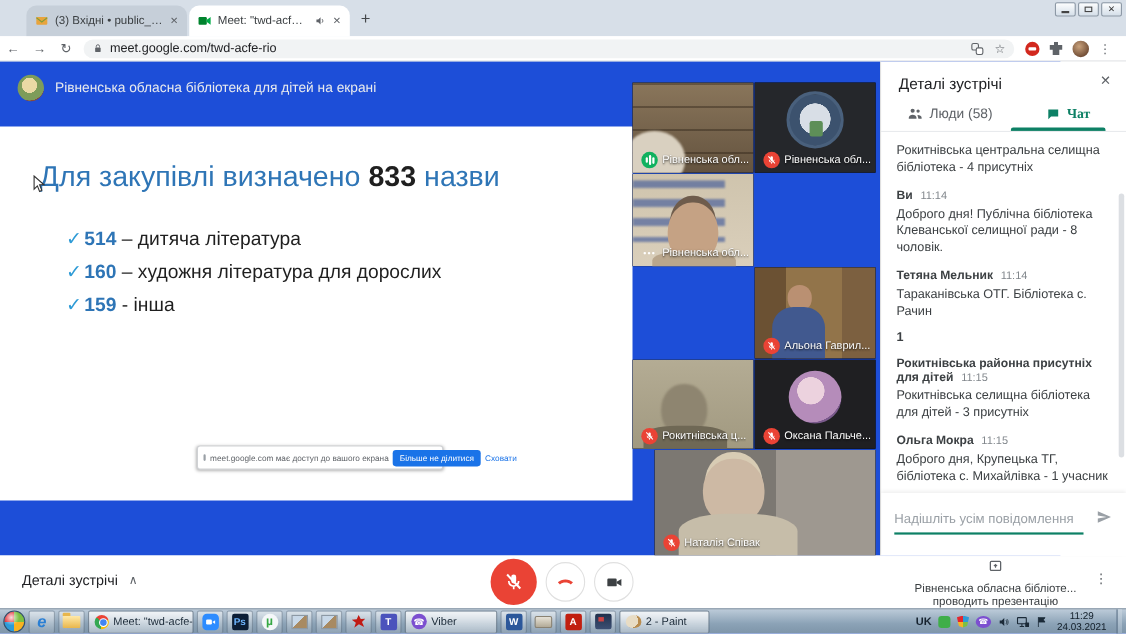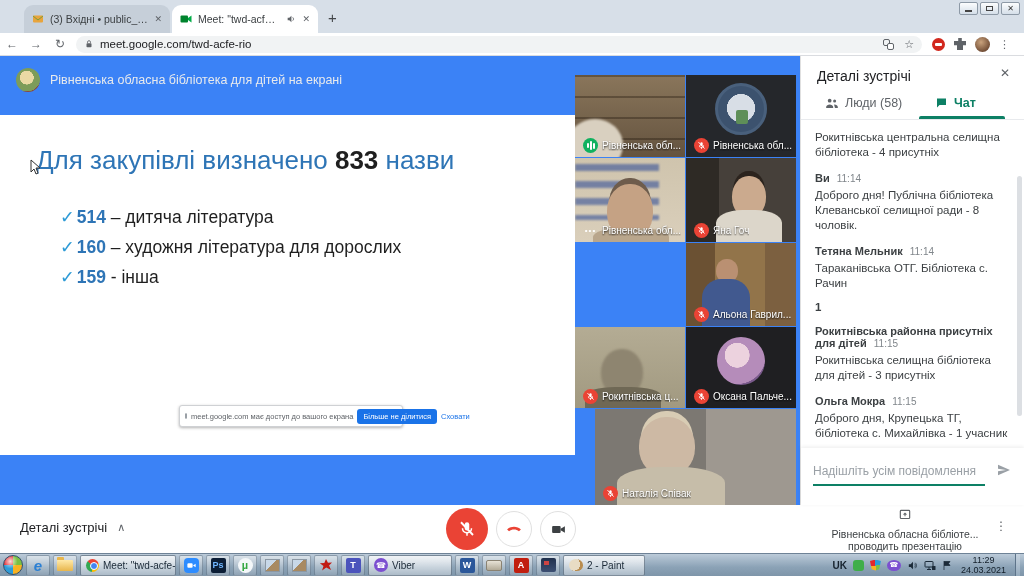--- a/index.html
+++ b/index.html
@@ -29,21 +29,21 @@
   .tr-rects i:first-child { left:0; top:0; width:7px; height:7px; }
   .tr-rects i:last-child { right:0; bottom:0; width:7px; height:7px; background:#fff; }
   .toolbar-right { display:flex; align-items:center; gap:9px; margin-left:10px; }
   .ext-red { width:13px; height:13px; border-radius:50%; background:#d2281e; position:relative; }
   .ext-red::after { content:""; position:absolute; left:3px; top:5px; width:7px; height:3px; background:#fff; border-radius:1px; }
   .puzzle { width:12px; height:12px; background:#5f6368; clip-path:polygon(35% 0,65% 0,65% 25%,100% 25%,100% 60%,75% 60%,75% 100%,25% 100%,25% 60%,0 60%,0 25%,35% 25%); }
   .profile { width:15px; height:15px; border-radius:50%; background:radial-gradient(circle at 40% 35%, #c9a27c, #6e4a33 75%); }
   .menu-dots { font-size:11px; color:#5f6368; }
 
   
-  .meet { position:absolute; left:0; top:56px; width:964px; height:449px; background:#3b82f6; }
+  .meet { position:absolute; left:0; top:56px; width:964px; height:449px; background:#1d4ed8; }
   .banner { position:absolute; left:16px; top:12px; display:flex; align-items:center; gap:10px; }
   .banner-avatar { width:24px; height:24px; border-radius:50%; background:radial-gradient(circle at 45% 40%, #ead9a4 0 35%, #7d9c5a 36% 70%, #8a4a3a 71%); }
   .banner-text { color:#e8eaed; font-size:12.5px; }
 
   
   .slide { position:absolute; left:0; top:59px; width:575px; height:340px; background:#ffffff; }
   .slide-title { position:absolute; left:36px; top:30px; font-size:26px; color:#2e75b6; }
   .slide-title b { color:#1f1f1f; font-weight:bold; }
   .bullets { position:absolute; left:60px; top:92px; }
   .bullet { font-size:17.5px; color:#1f1f1f; margin-bottom:9px; }
@@ -116,21 +116,21 @@
   .presenting .psub  { font-size:10.5px; color:#3c4043; }
   .pres-dots { position:absolute; left:995px; top:14px; color:#5f6368; font-size:12px; }
 
   
   .panel { position:absolute; left:800px; top:56px; width:224px; height:449px; background:#fff; border-left:1px solid #e0e0e0; }
   .panel-title { position:absolute; left:16px; top:12px; font-size:14px; color:#202124; }
   .panel-close { position:absolute; right:14px; top:10px; font-size:12px; color:#5f6368; }
   .ptabs { position:absolute; left:0; top:40px; width:100%; height:22px; }
   .ptab { position:absolute; display:flex; align-items:center; gap:6px; font-size:12.5px; }
   .ptab-people { left:24px; color:#5f6368; }
-  .ptab-chat { left:134px; color:#0d8065; font-weight:bold; }
+  .ptab-chat { left:150px; color:#0d8065; font-weight:bold;font-family:Liberation Serif, serif; }
   .ptab-underline { position:absolute; left:118px; top:20px; width:86px; height:3px; background:#0d8065; border-radius:2px 2px 0 0; }
   .pdivider { position:absolute; left:0; top:63px; width:100%; height:1px; background:#e8eaed; }
   .messages { position:absolute; left:0; top:66px; width:100%; height:326px; overflow:hidden; padding:4px 14px 0 14px; }
   .msg { margin-bottom:12px; }
   .msg-h { font-size:11px; color:#3c4043; font-weight:bold; }
   .msg-h .time { font-weight:normal; color:#80868b; font-size:10px; margin-left:7px; }
   .msg-b { font-size:11.5px; color:#3c4043; line-height:15px; margin-top:4px; }
   .msg-extra { font-size:11.5px; font-weight:bold; color:#3c4043; margin-top:10px; }
   .pscroll { position:absolute; right:2px; top:120px; width:5px; height:240px; background:#dcdfe3; border-radius:3px; }
   .inputrow { position:absolute; left:0; top:392px; width:100%; height:57px; box-shadow:0 -1px 4px rgba(0,0,0,.08);padding-left:40px; }
@@ -290,36 +290,20 @@
         <div class="fhead"></div>
         <div class="ftorso"></div>
       </div>
     <div class="cap">
         <span class="badge more">
           <span>•••</span>
         </span>
         <span class="cap-name">Рівненська обл...</span>
       </div>
   </div>
-  <div class="tile t4">
-    <div class="vid">
-        <div class="fhead"></div>
-        <div class="ftorso"></div>
-      </div>
-    <div class="cap">
-        <span class="badge">
-          <svg width="9" height="9" viewBox="0 0 24 24">
-            <path d="M12 14a3 3 0 0 0 3-3V6a3 3 0 0 0-6 0v5a3 3 0 0 0 3 3z" fill="#fff"></path>
-            <path d="M17 11a5 5 0 0 1-10 0H5a7 7 0 0 0 6 6.9V21h2v-3.1A7 7 0 0 0 19 11h-2z" fill="#fff"></path>
-            <line x1="4" y1="3" x2="20" y2="20" stroke="#fff" stroke-width="2.5"></line>
-          </svg>
-        </span>
-        <span class="cap-name">Яна Гоч</span>
-      </div>
-  </div>
   <div class="tile t6">
     <div class="vid">
         <div class="fhead"></div>
         <div class="ftorso"></div>
       </div>
     <div class="cap">
         <span class="badge">
           <svg width="9" height="9" viewBox="0 0 24 24">
             <path d="M12 14a3 3 0 0 0 3-3V6a3 3 0 0 0-6 0v5a3 3 0 0 0 3 3z" fill="#fff"></path>
             <path d="M17 11a5 5 0 0 1-10 0H5a7 7 0 0 0 6 6.9V21h2v-3.1A7 7 0 0 0 19 11h-2z" fill="#fff"></path>

